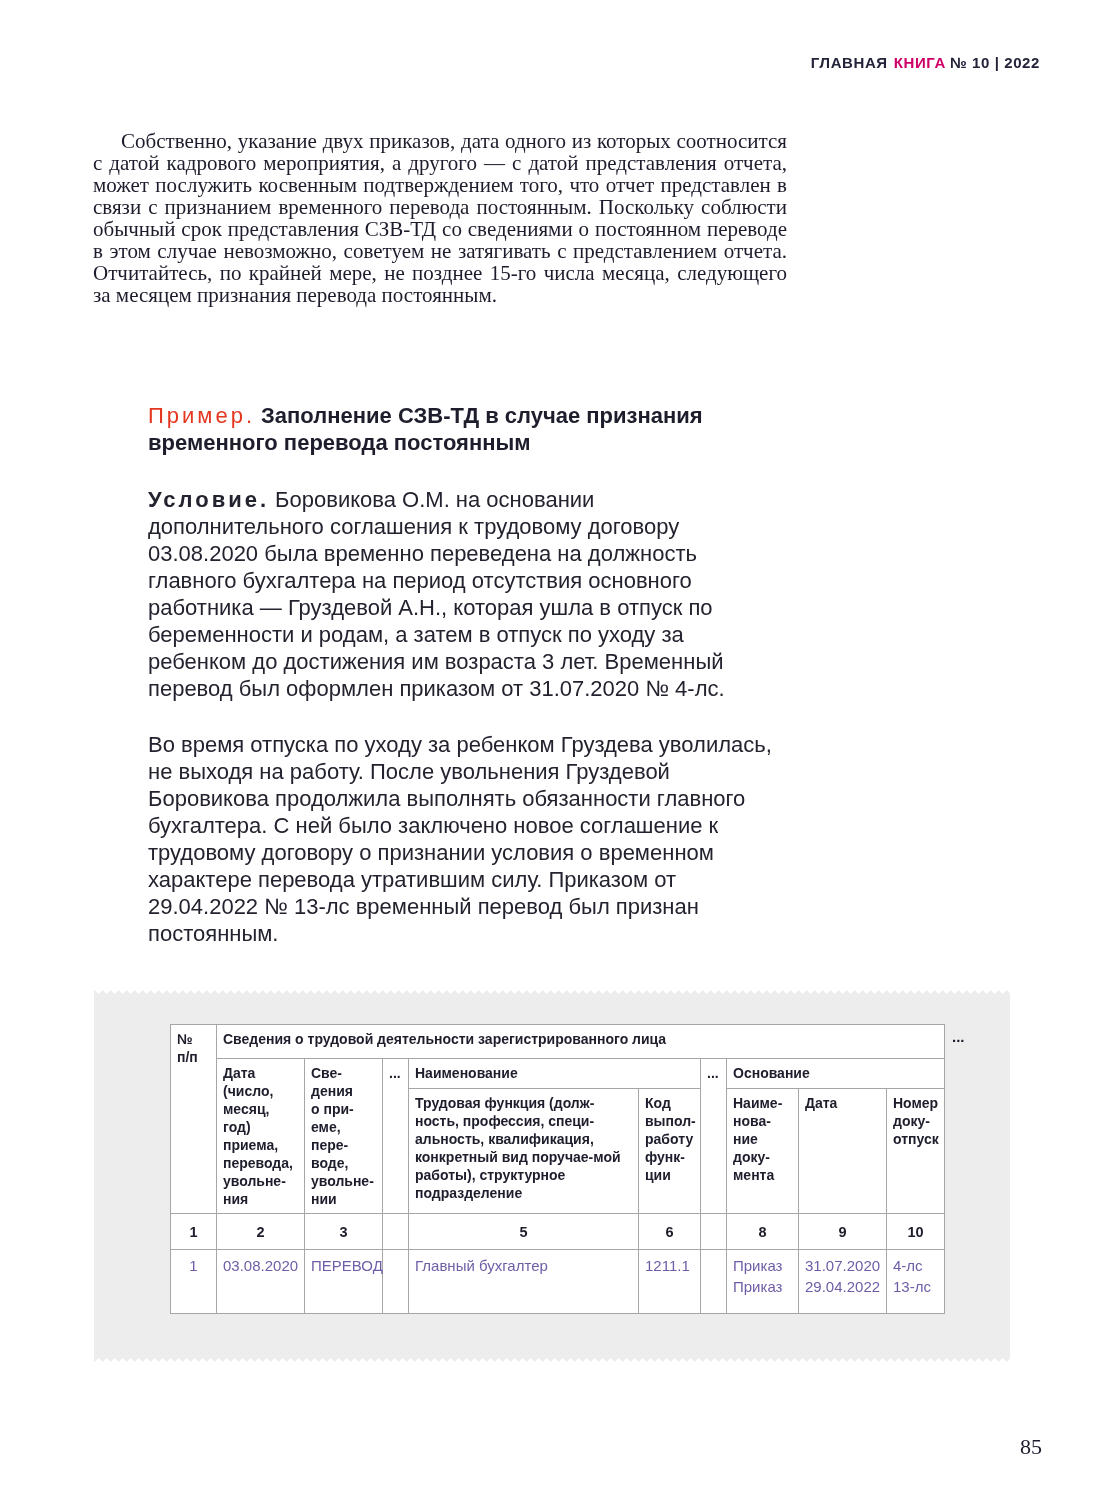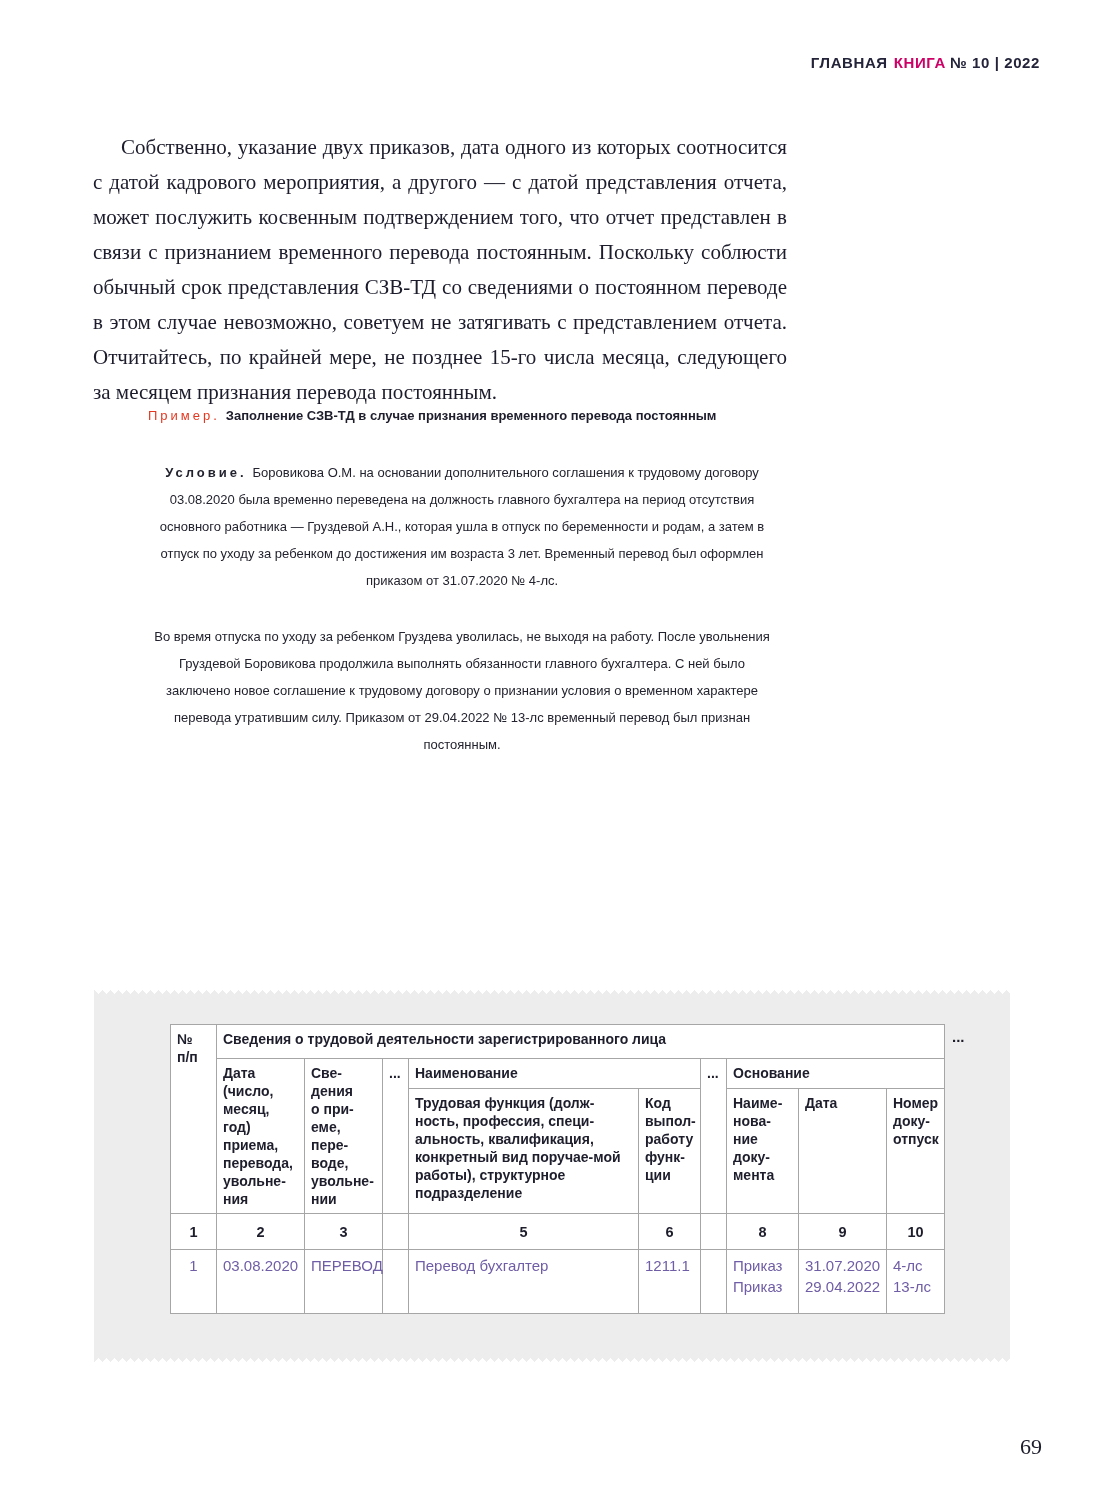--- a/index.html
+++ b/index.html
@@ -18,40 +18,40 @@
     font-family:"Liberation Sans", sans-serif;
     font-size:15px; font-weight:bold; letter-spacing:0.6px;
     color:#23233a;
   }
   .masthead .brand2 { color:#ce0067; margin:0 4px 0 6px; }
 
   
   .intro {
     position:absolute; left:93px; top:130px; width:694px;
     font-family:"Liberation Serif", serif;
-    font-size:21px; line-height:35px;
+    font-size:21px; line-height:22px;
     color:#1c1c2c;
     text-align:justify;
     text-indent:28px;
   }
 
   
   .example {
     position:absolute; left:148px; top:402px; width:628px;
     font-family:"Liberation Sans", sans-serif;
-    font-size:13px; line-height:27px;
+    font-size:22px; line-height:27px;
     color:#23232f;
   }
   .ex-head { margin-bottom:30px; }
   .ex-label {
     color:#e4371f; letter-spacing:3px; font-weight:normal;
     margin-right:6px;
   }
   .ex-title { font-weight:bold; color:#1d1d2c; }
-  .ex-p { margin-bottom:29px;text-align:center; }
+  .ex-p { margin-bottom:29px; }
   .ex-sublabel { font-weight:bold; letter-spacing:3px; margin-right:6px; }
 
   
   .strip {
     position:absolute; left:94px; top:998px; width:916px; height:356px;
     background:#ededed;
   }
   .strip::before {
     content:""; position:absolute; left:0; right:0; top:-8px; height:8px;
     background:
@@ -204,30 +204,30 @@
         <td></td>
         <td>8</td>
         <td>9</td>
         <td>10</td>
       </tr>
       <tr class="r-data">
         <td class="center">1</td>
         <td>03.08.2020</td>
         <td>ПЕРЕВОД</td>
         <td></td>
-        <td>Перевод бухгалтер</td>
+        <td>Главный бухгалтер</td>
         <td>1211.1</td>
         <td></td>
         <td>Приказ
 Приказ</td>
         <td>31.07.2020
 29.04.2022</td>
         <td>4-лс
 13-лс</td>
       </tr>
     </tbody>
       </table>
     <div class="table-ellipsis">...</div>
   </div>
 
-  <div class="pageno">69</div>
+  <div class="pageno">85</div>
 
 </div>
 
 </body></html>

